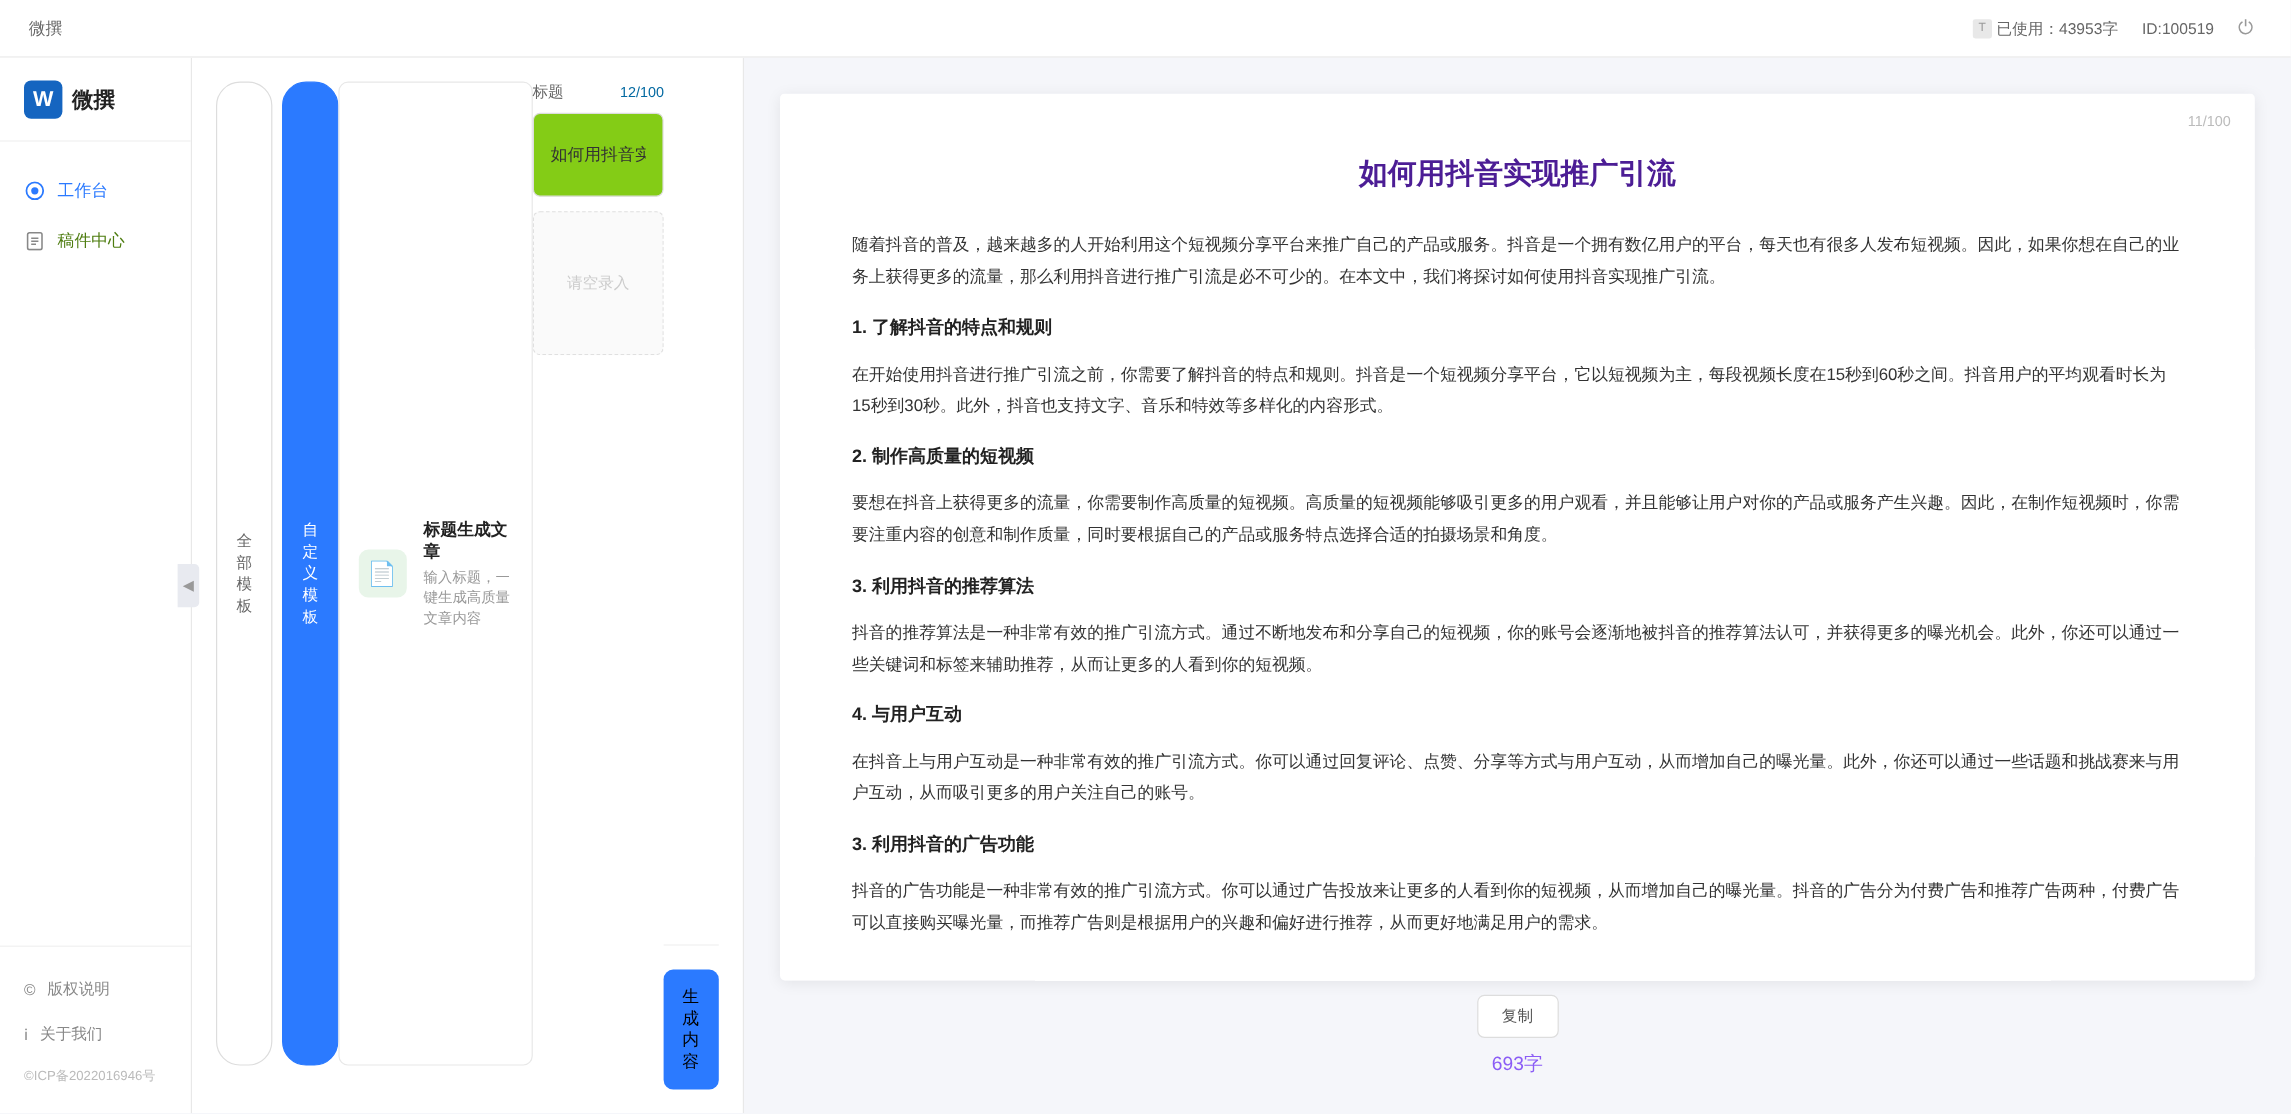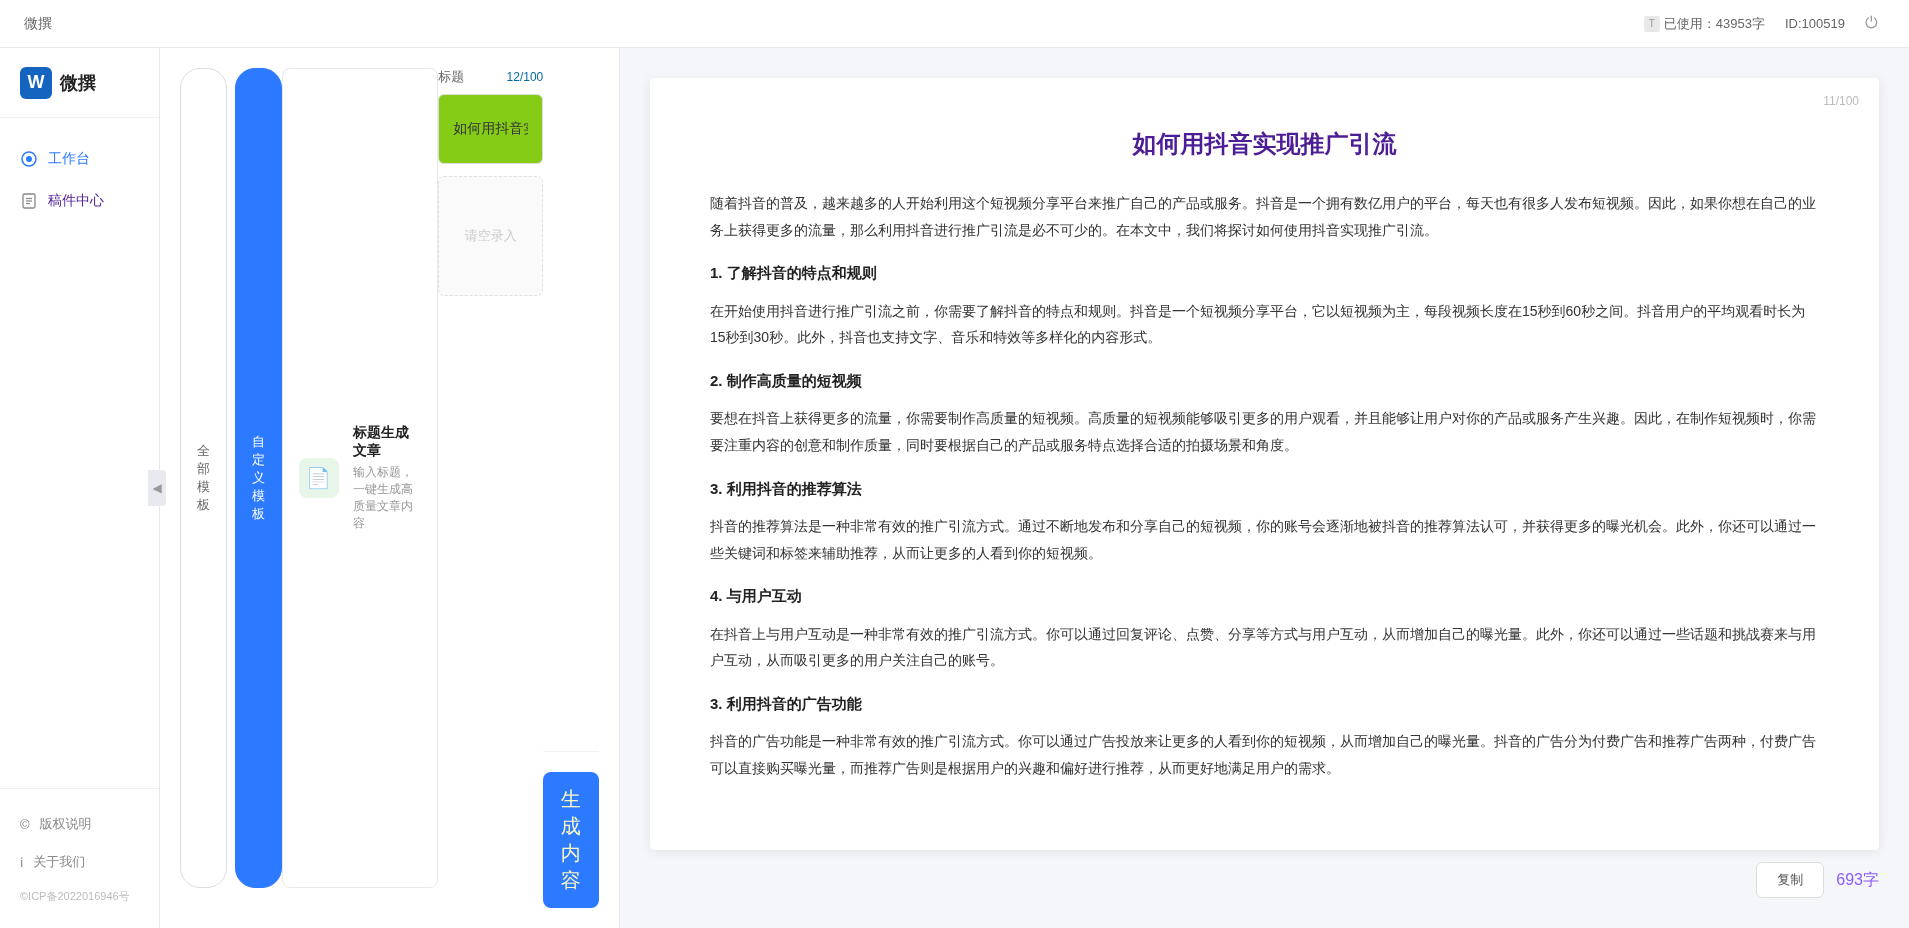--- a/index.html
+++ b/index.html
@@ -104,21 +104,21 @@
     .sidebar-nav {
       flex: 1;
       padding: 20px 0;
     }
     .sidebar-item {
       display: flex;
       align-items: center;
       padding: 12px 20px;
       cursor: pointer;
       font-size: 14px;
-      color: #4c1d95;
+      color: #4d7c0f;
       gap: 10px;
       border-radius: 0;
     }
     .sidebar-item.active {
       color: #2b7aff;
     }
     .sidebar-item-icon {
       width: 18px;
       height: 18px;
       display: flex;
@@ -285,24 +285,24 @@
     }
     .divider {
       height: 1px;
       background: #f0f0f0;
       margin-bottom: 20px;
     }
     .generate-btn {
       width: 100%;
       padding: 14px;
       background: #2b7aff;
-      color: #fef9c3;
+      color: #000000;
       border: none;
       border-radius: 8px;
-      font-size: 20px;
+      font-size: 14px;
       cursor: pointer;
       font-weight: 500;
       letter-spacing: 1px;
     }
 
     
     .right-panel {
       flex: 1;
       background: #f5f6fa;
       display: flex;
@@ -355,20 +355,21 @@
       margin-top: 6px;
     }
 
     
     .preview-bottom-bar {
       display: flex;
       justify-content: flex-end;
       align-items: center;
       padding: 12px 0 0;
       gap: 12px;
+      flex-direction: column;
     }
     .copy-btn {
       padding: 8px 20px;
       border: 1px solid #ddd;
       border-radius: 6px;
       background: #fff;
       font-size: 13px;
       color: #555;
       cursor: pointer;
     }

